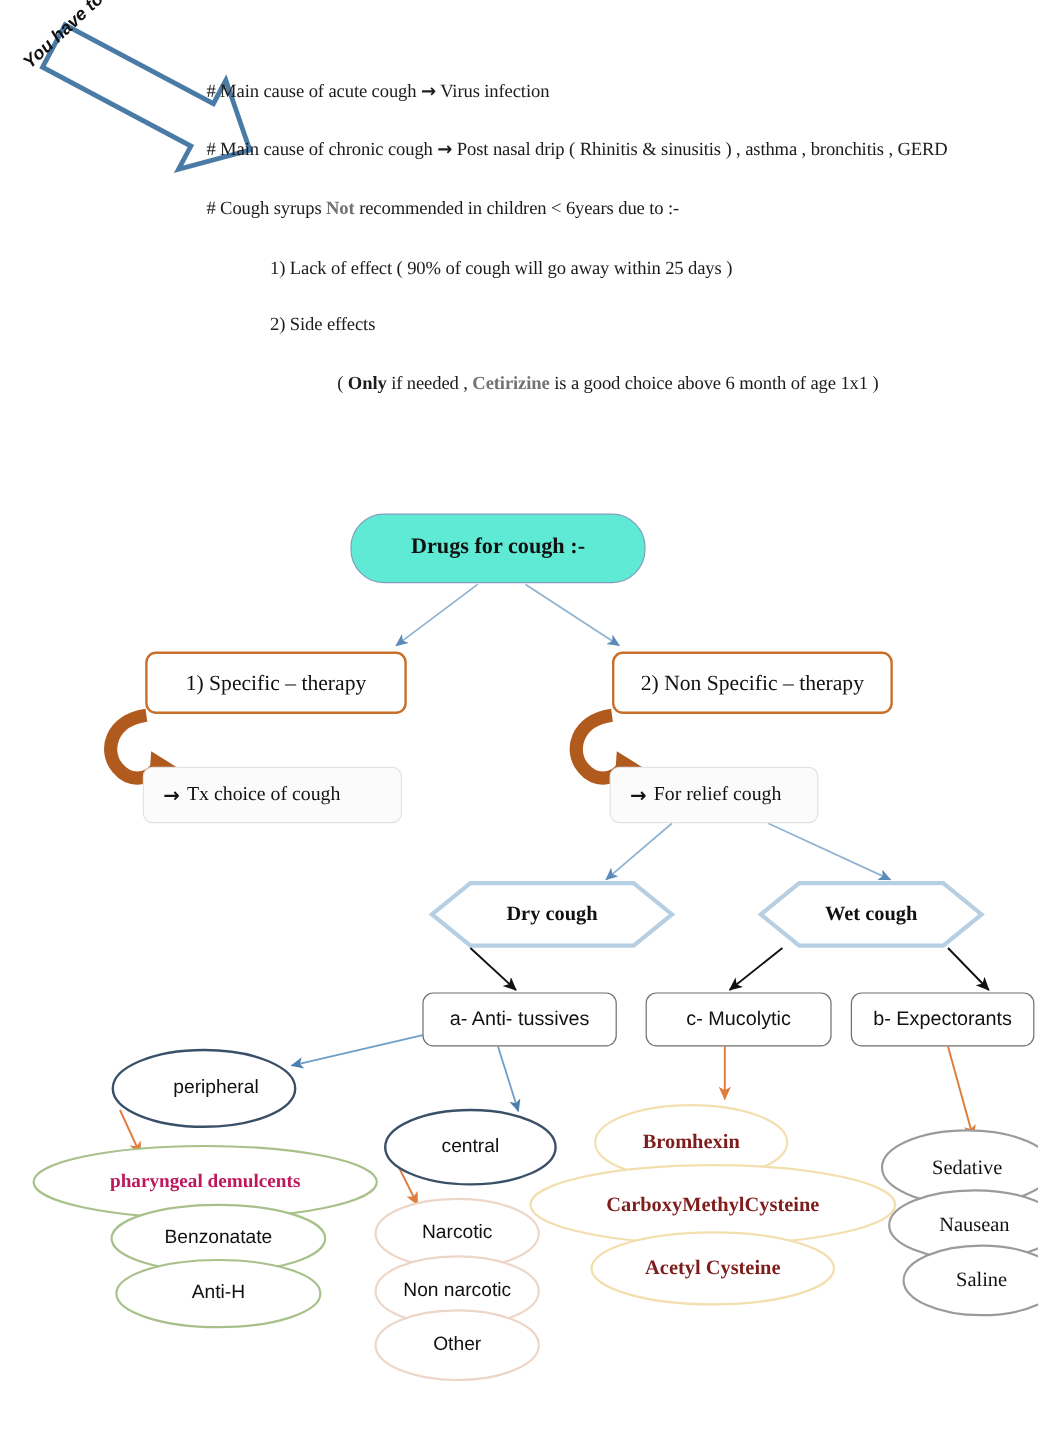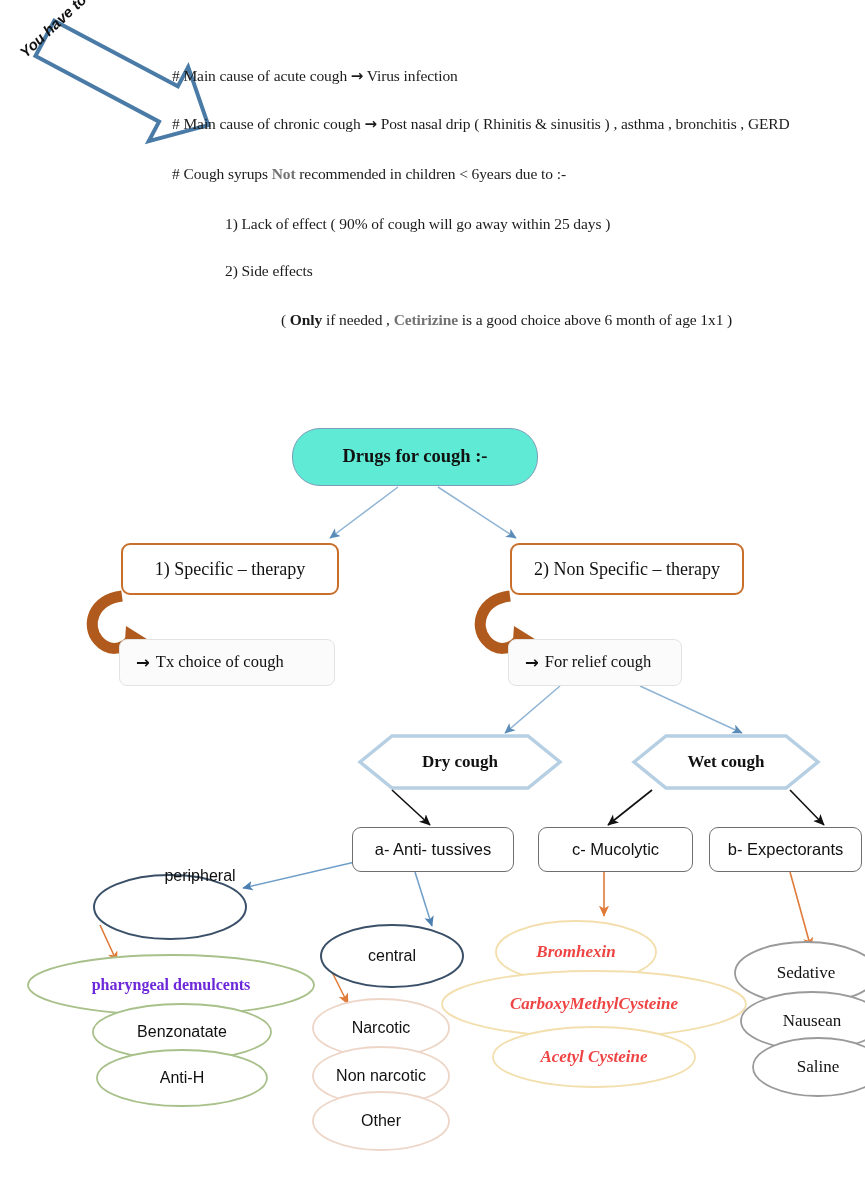--- a/index.html
+++ b/index.html
@@ -124,22 +124,22 @@
   
   .node-ellipse {
     background: transparent;
     border: none;
     font-family: "Liberation Sans", sans-serif;
     font-size: 16px;
   }
   .node-ellipse.serif {
     font-family: "Liberation Serif", "DejaVu Serif", serif;
   }
-  .txt-navy   { color: #6d28d9; font-weight: bold; }
-  .txt-orange { color: #ef4444; font-weight: bold; font-style: italic; }
+  .txt-navy   { color: #be185d; font-weight: bold; }
+  .txt-orange { color: #7f1d1d; font-weight: bold; }
 </style>
 </head>
 <body>
 
 <div id="page">
 
   <svg id="svg-layer" viewBox="0 0 865 1200">
     <defs>
       <marker id="ah-blue" markerWidth="9" markerHeight="9" refX="6.5" refY="3.2" orient="auto">
         <path d="M0,0 L7,3.2 L0,6.4 L1.8,3.2 Z" fill="#5b8cb8"></path>
@@ -322,21 +322,21 @@
   <div class="node node-gray" style="left:352px; top:827px; width:162px; height:45px;">
     <span class="node-label">a- Anti- tussives</span>
   </div>
   <div class="node node-gray" style="left:538px; top:827px; width:155px; height:45px;">
     <span class="node-label">c- Mucolytic</span>
   </div>
   <div class="node node-gray" style="left:709px; top:827px; width:153px; height:45px;">
     <span class="node-label">b- Expectorants</span>
   </div>
 
-  <div class="node node-ellipse" style="left:94px; top:860px; width:172px; height:32px;margin-left:20px;">
+  <div class="node node-ellipse" style="left:94px; top:891px; width:172px; height:32px;">
     <span class="node-label">peripheral</span>
   </div>
   <div class="node node-ellipse" style="left:321px; top:940px; width:142px; height:32px;">
     <span class="node-label">central</span>
   </div>
 
   <div class="node node-ellipse serif txt-navy" style="left:28px; top:970px; width:286px; height:30px; font-size:16px;">
     <span class="node-label">pharyngeal demulcents</span>
   </div>
   <div class="node node-ellipse" style="left:93px; top:1018px; width:178px; height:28px;">

